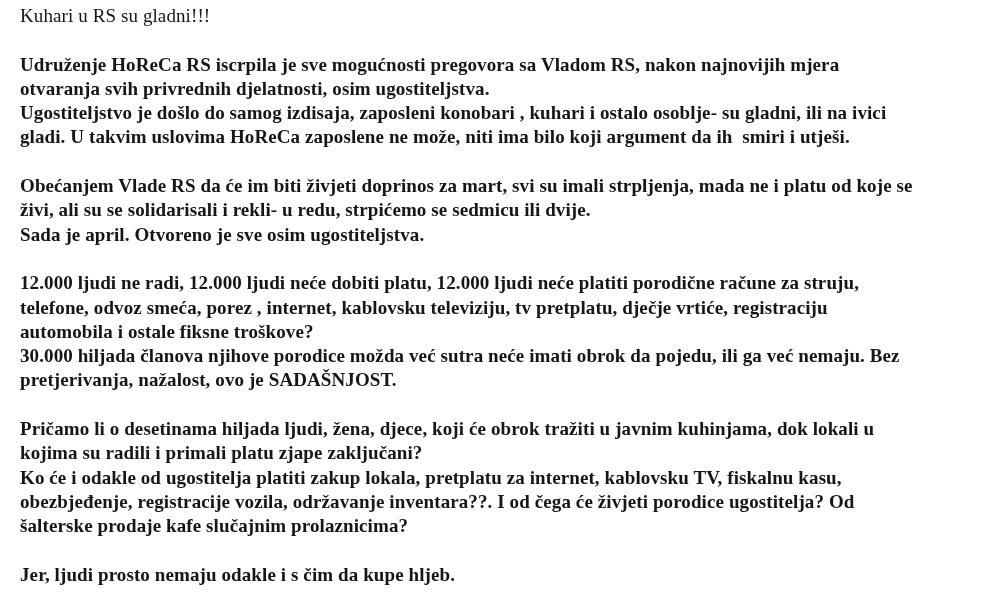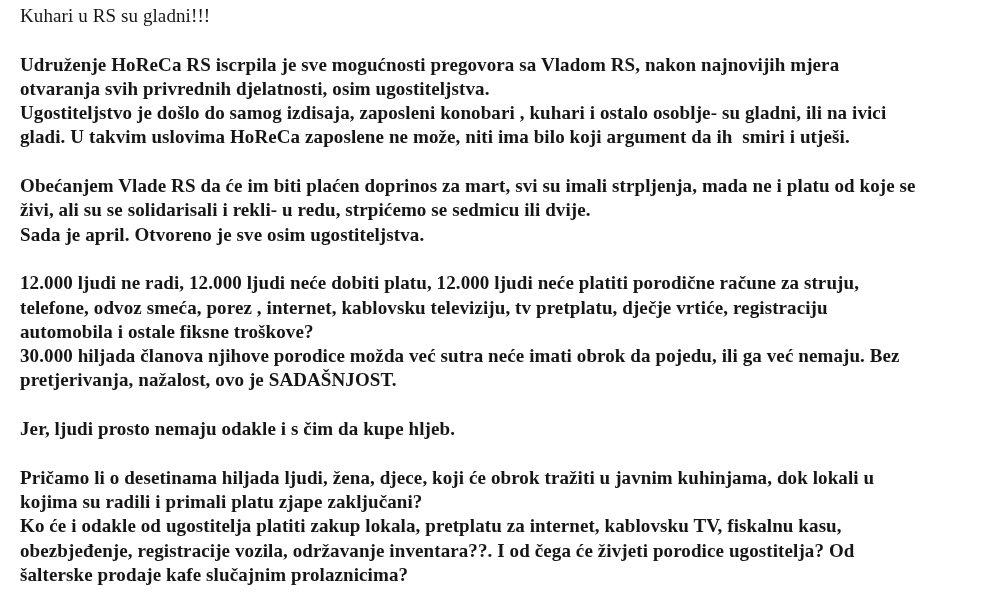--- a/index.html
+++ b/index.html
@@ -37,30 +37,30 @@
 <body>
 
 <div class="page">
   <p class="doc-title">Kuhari u RS su gladni!!!</p>
 
   <p class="para">Udruženje HoReCa RS iscrpila je sve mogućnosti pregovora sa Vladom RS, nakon najnovijih mjera
 otvaranja svih privrednih djelatnosti, osim ugostiteljstva.
 Ugostiteljstvo je došlo do samog izdisaja, zaposleni konobari , kuhari i ostalo osoblje- su gladni, ili na ivici
 gladi. U takvim uslovima HoReCa zaposlene ne može, niti ima bilo koji argument da ih  smiri i utješi.</p>
 
-  <p class="para">Obećanjem Vlade RS da će im biti plaćen doprinos za mart, svi su imali strpljenja, mada ne i platu od koje se
+  <p class="para">Obećanjem Vlade RS da će im biti živjeti doprinos za mart, svi su imali strpljenja, mada ne i platu od koje se
 živi, ali su se solidarisali i rekli- u redu, strpićemo se sedmicu ili dvije.
 Sada je april. Otvoreno je sve osim ugostiteljstva.</p>
 
   <p class="para">12.000 ljudi ne radi, 12.000 ljudi neće dobiti platu, 12.000 ljudi neće platiti porodične račune za struju,
 telefone, odvoz smeća, porez , internet, kablovsku televiziju, tv pretplatu, dječje vrtiće, registraciju
 automobila i ostale fiksne troškove?
 30.000 hiljada članova njihove porodice možda već sutra neće imati obrok da pojedu, ili ga već nemaju. Bez
 pretjerivanja, nažalost, ovo je SADAŠNJOST.</p>
 
-  <p class="para">Jer, ljudi prosto nemaju odakle i s čim da kupe hljeb.</p>
-
   <p class="para">Pričamo li o desetinama hiljada ljudi, žena, djece, koji će obrok tražiti u javnim kuhinjama, dok lokali u
 kojima su radili i primali platu zjape zaključani?
 Ko će i odakle od ugostitelja platiti zakup lokala, pretplatu za internet, kablovsku TV, fiskalnu kasu,
 obezbjeđenje, registracije vozila, održavanje inventara??. I od čega će živjeti porodice ugostitelja? Od
 šalterske prodaje kafe slučajnim prolaznicima?</p>
+
+  <p class="para">Jer, ljudi prosto nemaju odakle i s čim da kupe hljeb.</p>
 </div>
 
 </body></html>

